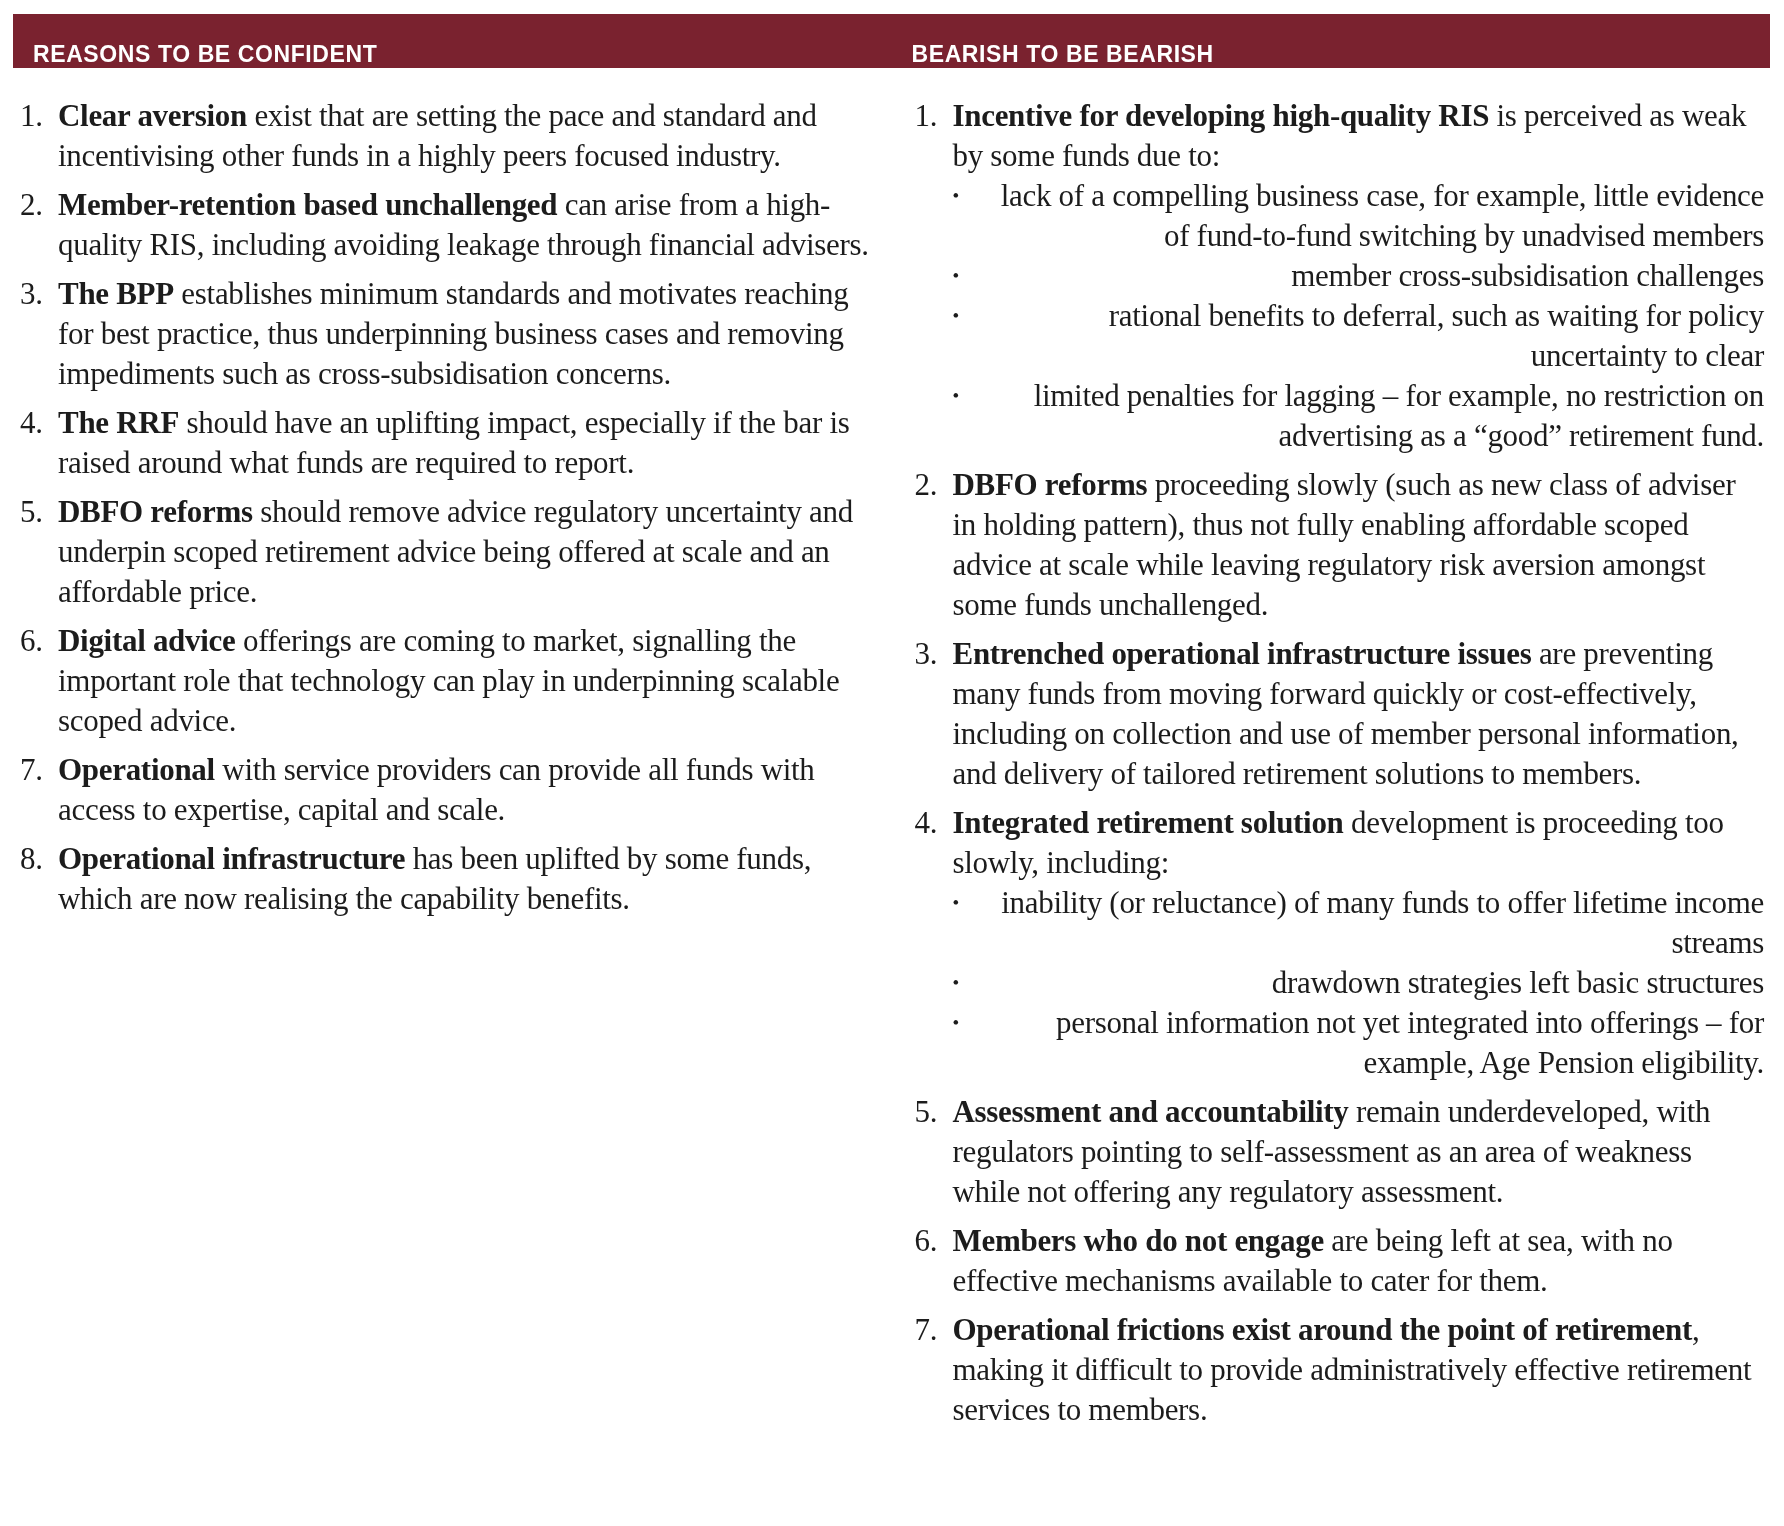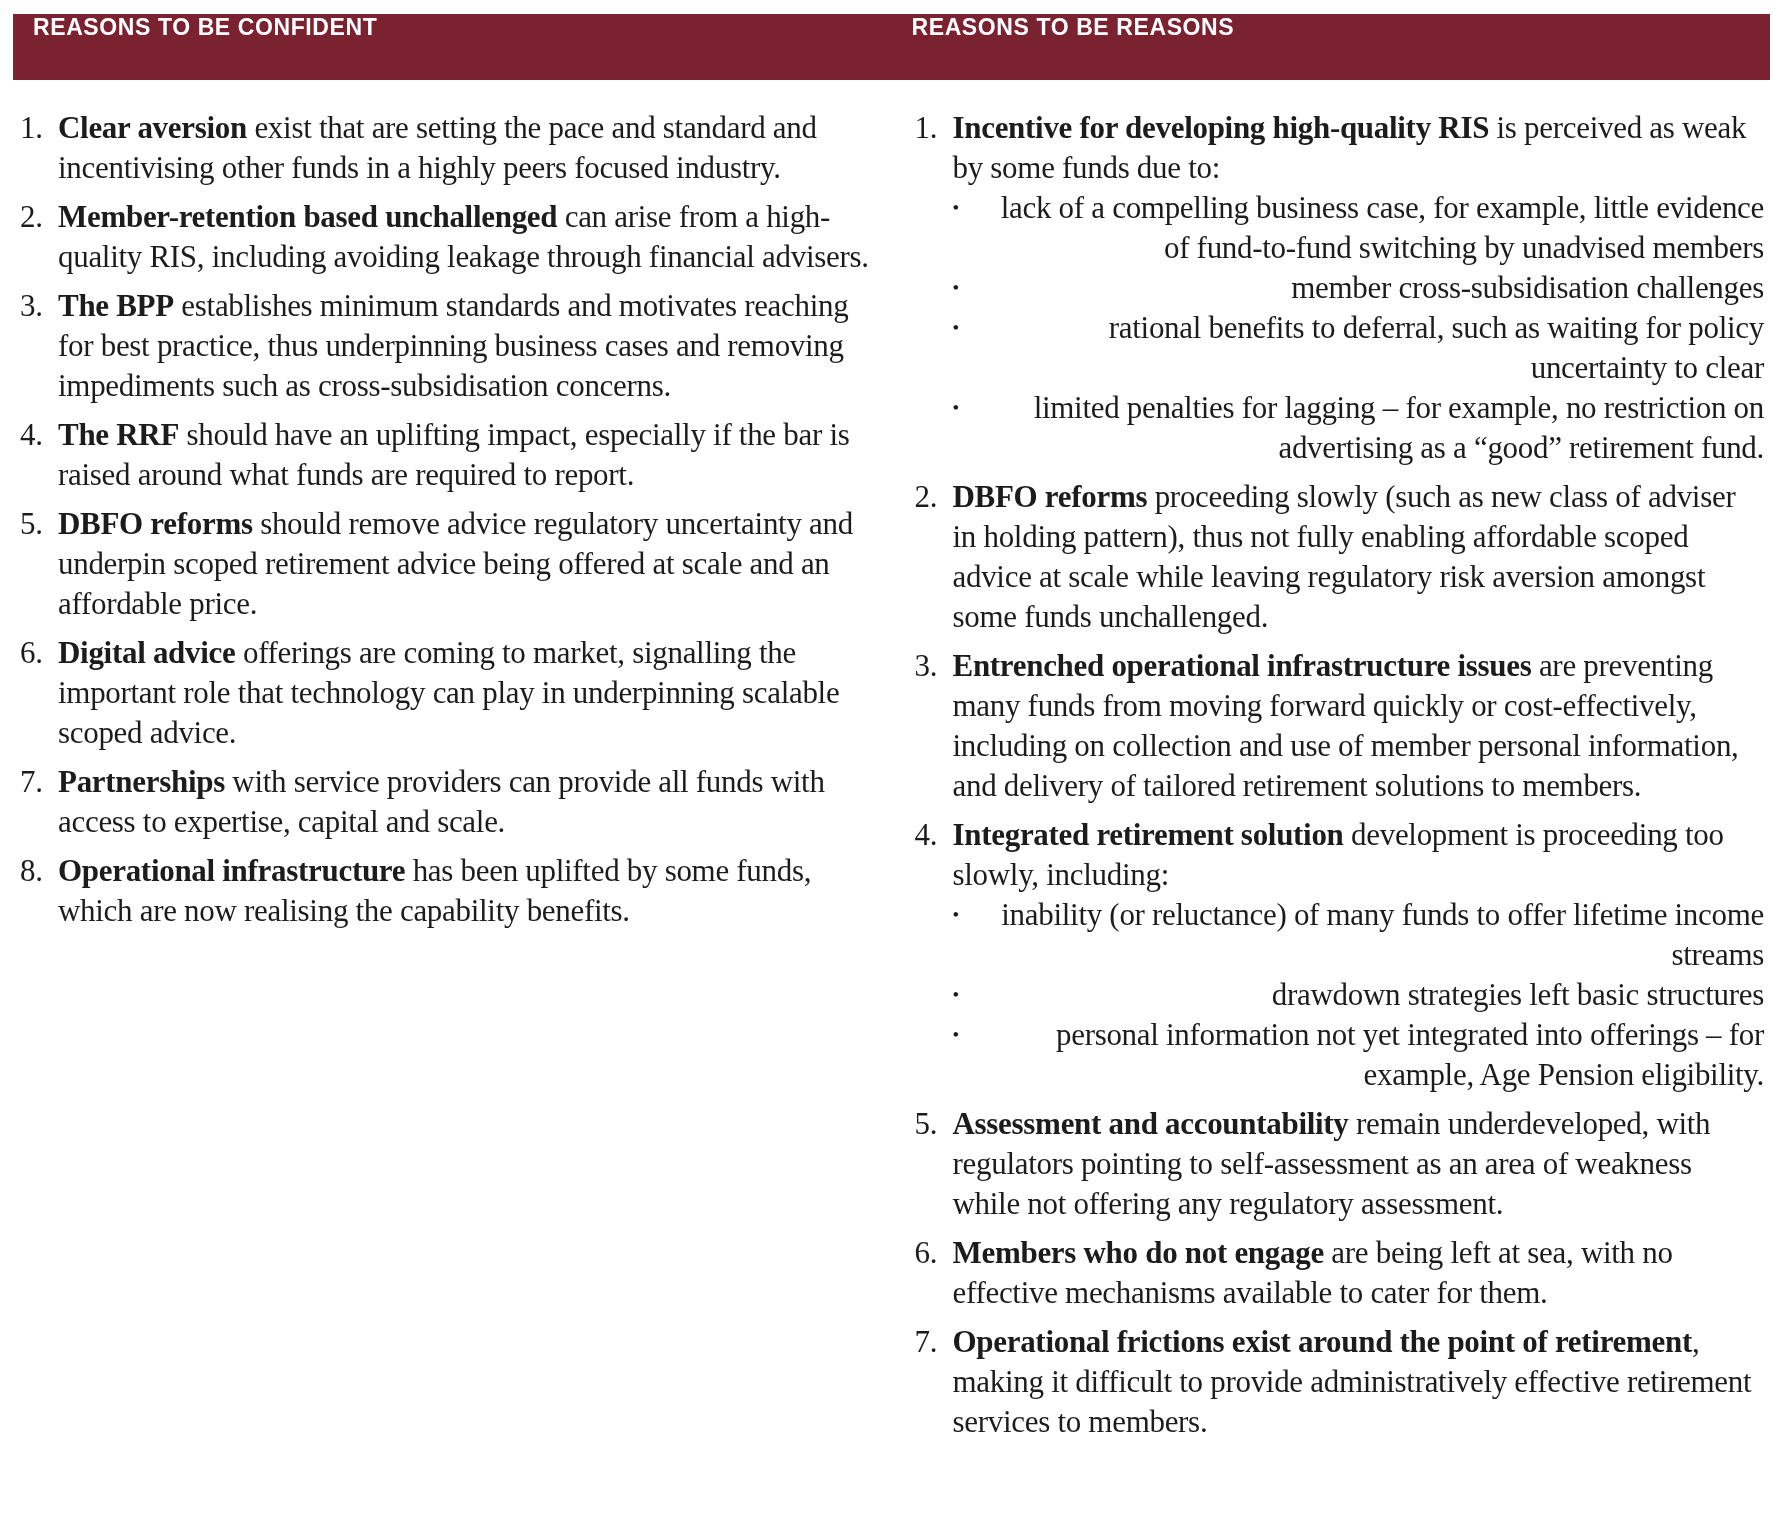--- a/index.html
+++ b/index.html
@@ -8,24 +8,24 @@
     margin: 0; padding: 0;
     overflow: hidden;
     background: #ffffff;
   }
   body {
     font-family: "Liberation Serif", "DejaVu Serif", serif;
     color: #1c1c1c;
   }
   .bar {
     margin: 14px 14px 0 13px;
-    height: 66px;
+    height: 54px;
     background: #7A222F;
     display: flex;
-    align-items: flex-start;
+    align-items: flex-end;
   }
   .bar .cell {
     width: 50%;
     padding-left: 20px;
     font-family: "Liberation Sans", "DejaVu Sans", sans-serif;
     font-weight: 700;
     font-size: 23px;
     letter-spacing: 0.6px;
     color: #ffffff;
   }
@@ -53,21 +53,21 @@
     font-size: 19px;
     line-height: 40px;
   }
   .btxt { flex: 1; text-align: right; }
 </style>
 </head>
 <body>
 
 <div class="bar" style="background: rgb(122, 34, 47); color: rgb(255, 255, 255);">
   <div class="cell">REASONS TO BE CONFIDENT</div>
-  <div class="cell">REASONS TO BE REASONS</div>
+  <div class="cell">BEARISH TO BE BEARISH</div>
 </div>
 
 <div class="columns">
   <div class="list" id="col-0">
       <div class="item">
         <span class="num">1.</span>
         <div class="body"><span class="lead">Clear aversion</span><span class="rest"> exist that are setting the pace and standard and incentivising other funds in a highly peers focused industry.</span></div>
       </div>
       <div class="item">
         <span class="num">2.</span>
@@ -84,21 +84,21 @@
       <div class="item">
         <span class="num">5.</span>
         <div class="body"><span class="lead">DBFO reforms</span><span class="rest"> should remove advice regulatory uncertainty and underpin scoped retirement advice being offered at scale and an affordable price.</span></div>
       </div>
       <div class="item">
         <span class="num">6.</span>
         <div class="body"><span class="lead">Digital advice</span><span class="rest"> offerings are coming to market, signalling the important role that technology can play in underpinning scalable scoped advice.</span></div>
       </div>
       <div class="item">
         <span class="num">7.</span>
-        <div class="body"><span class="lead">Partnerships</span><span class="rest"> with service providers can provide all funds with access to expertise, capital and scale.</span></div>
+        <div class="body"><span class="lead">Operational</span><span class="rest"> with service providers can provide all funds with access to expertise, capital and scale.</span></div>
       </div>
       <div class="item">
         <span class="num">8.</span>
         <div class="body"><span class="lead">Operational infrastructure</span><span class="rest"> has been uplifted by some funds, which are now realising the capability benefits.</span></div>
       </div>
     </div>
   <div class="list" id="col-1">
       <div class="item">
         <span class="num">1.</span>
         <div class="body"><span class="lead">Incentive for developing high-quality RIS</span><span class="rest"> is perceived as weak by some funds due to:</span><div class="bullets">

